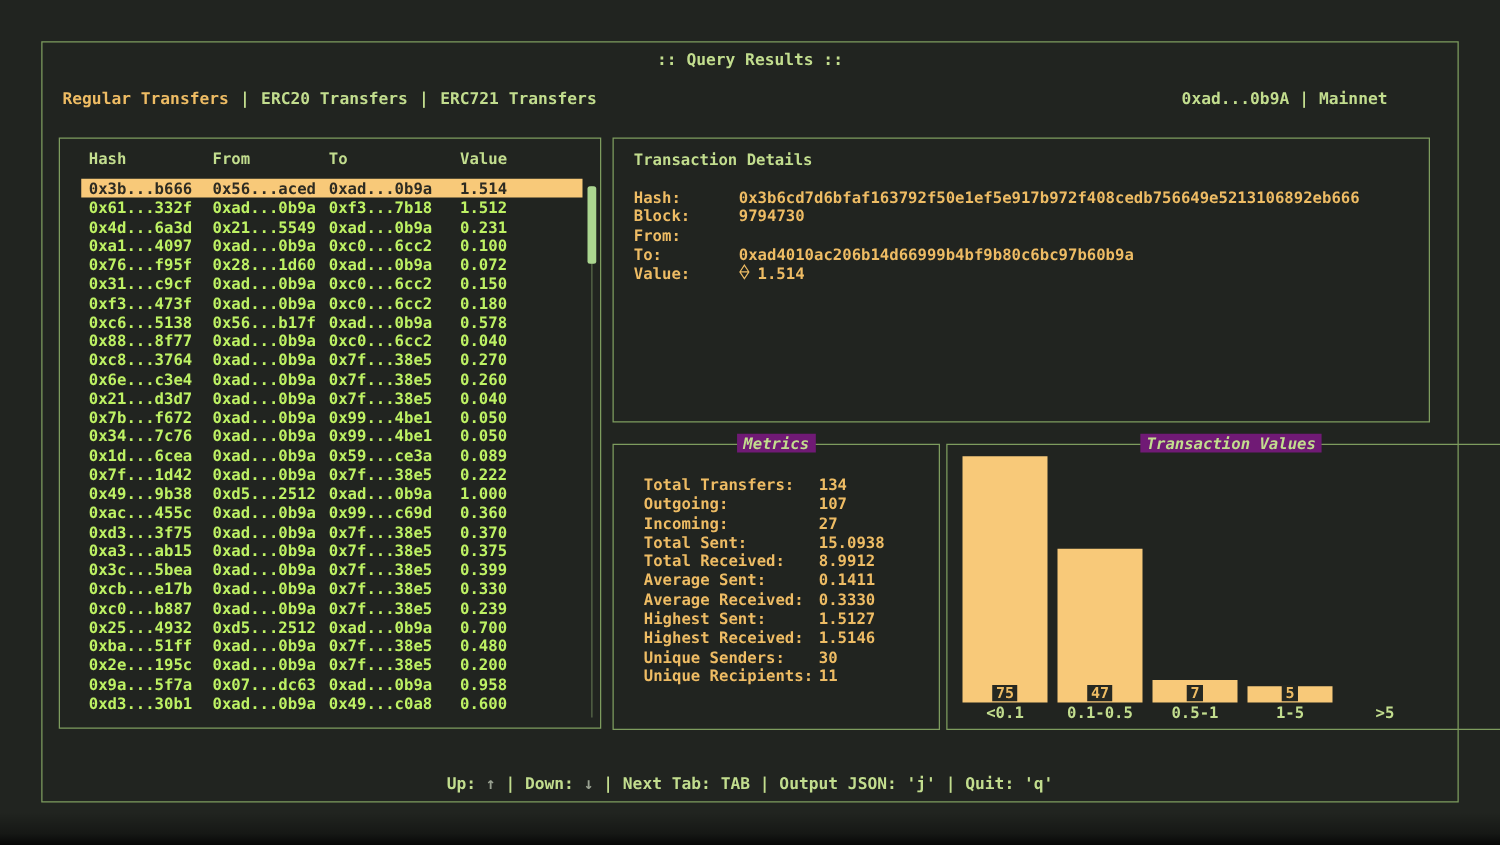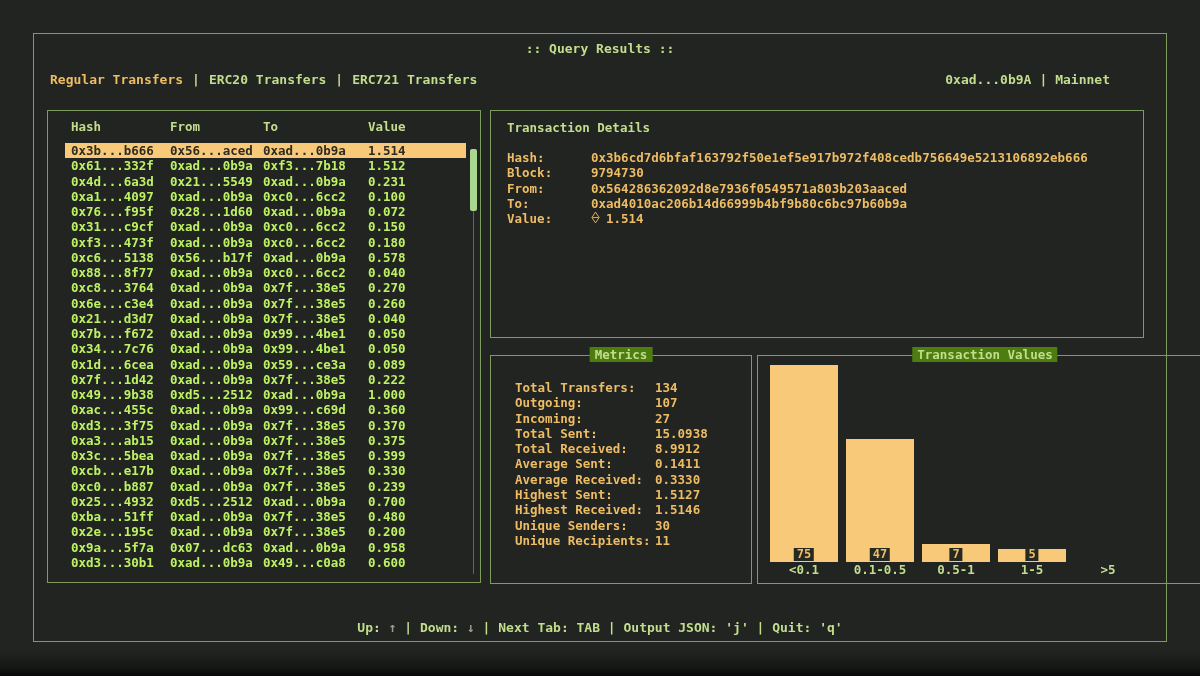--- a/index.html
+++ b/index.html
@@ -40,21 +40,21 @@
   .details-panel { position:absolute; left:490px; top:110px; width:654px; height:228px; border:1px solid #7e9c5e; }
   .panel-title-inside { position:absolute; left:16px; top:9px; color:#c2dd8e; }
   .details-fields { position:absolute; left:16px; top:39px; width:620px; }
   .drow { display:flex; height:15.3px; line-height:15.3px; color:#eebc64; }
   .dlabel { width:84px; }
   .dvalue { flex:1; white-space:pre; display:flex; align-items:center; }
   .eth-icon { margin-right:6px; display:inline-block; }
 
   
   .metrics-panel { position:absolute; left:490px; top:355px; width:262px; height:229px; border:1px solid #7e9c5e; }
-  .embedded-title { position:absolute; top:-9px; left:50%; transform:translateX(-50%); background:#4d7c0f; padding:0 5px; color:#c2dd8e; white-space:nowrap; }
+  .embedded-title { position:absolute; top:-9px; left:50%; transform:translateX(-50%); background:#701a75; padding:0 5px; color:#c2dd8e; white-space:nowrap;font-style:italic; }
   .metrics-list { position:absolute; left:16px; top:24px; width:230px; }
   .mrow { display:flex; height:15.3px; line-height:15.3px; color:#eebc64;margin-left:8px; }
   .mlabel { width:140px; }
   .mvalue { flex:1; }
 
   
   .chart-panel { position:absolute; left:757px; top:355px; width:456px; height:229px; border:1px solid #7e9c5e; }
   .chart-plot { position:absolute; left:12px; top:6px; right:2px; bottom:5px; display:flex; align-items:flex-end; gap:8px; }
   .slot { width:68px; display:flex; flex-direction:column; justify-content:flex-end; height:100%; }
   .bar { position:relative; width:100%; background:#f8c979; }
@@ -268,21 +268,20 @@
         <div class="drow">
           <span class="dlabel">Hash:</span>
           <span class="dvalue">0x3b6cd7d6bfaf163792f50e1ef5e917b972f408cedb756649e5213106892eb666</span>
         </div>
         <div class="drow">
           <span class="dlabel">Block:</span>
           <span class="dvalue">9794730</span>
         </div>
         <div class="drow">
           <span class="dlabel">From:</span>
-          <span class="dvalue">0x564286362092d8e7936f0549571a803b203aaced</span>
         </div>
         <div class="drow">
           <span class="dlabel">To:</span>
           <span class="dvalue">0xad4010ac206b14d66999b4bf9b80c6bc97b60b9a</span>
         </div>
         <div class="drow">
           <span class="dlabel">Value:</span>
           <span class="dvalue"><span class="eth-icon"><svg width="9" height="13" viewBox="0 0 10 14">
                 <path d="M5 1 L9 7 L5 13 L1 7 Z M1.6 7 H8.4" fill="none" stroke="#eebc64" stroke-width="1"></path>
               </svg></span>1.514</span>

